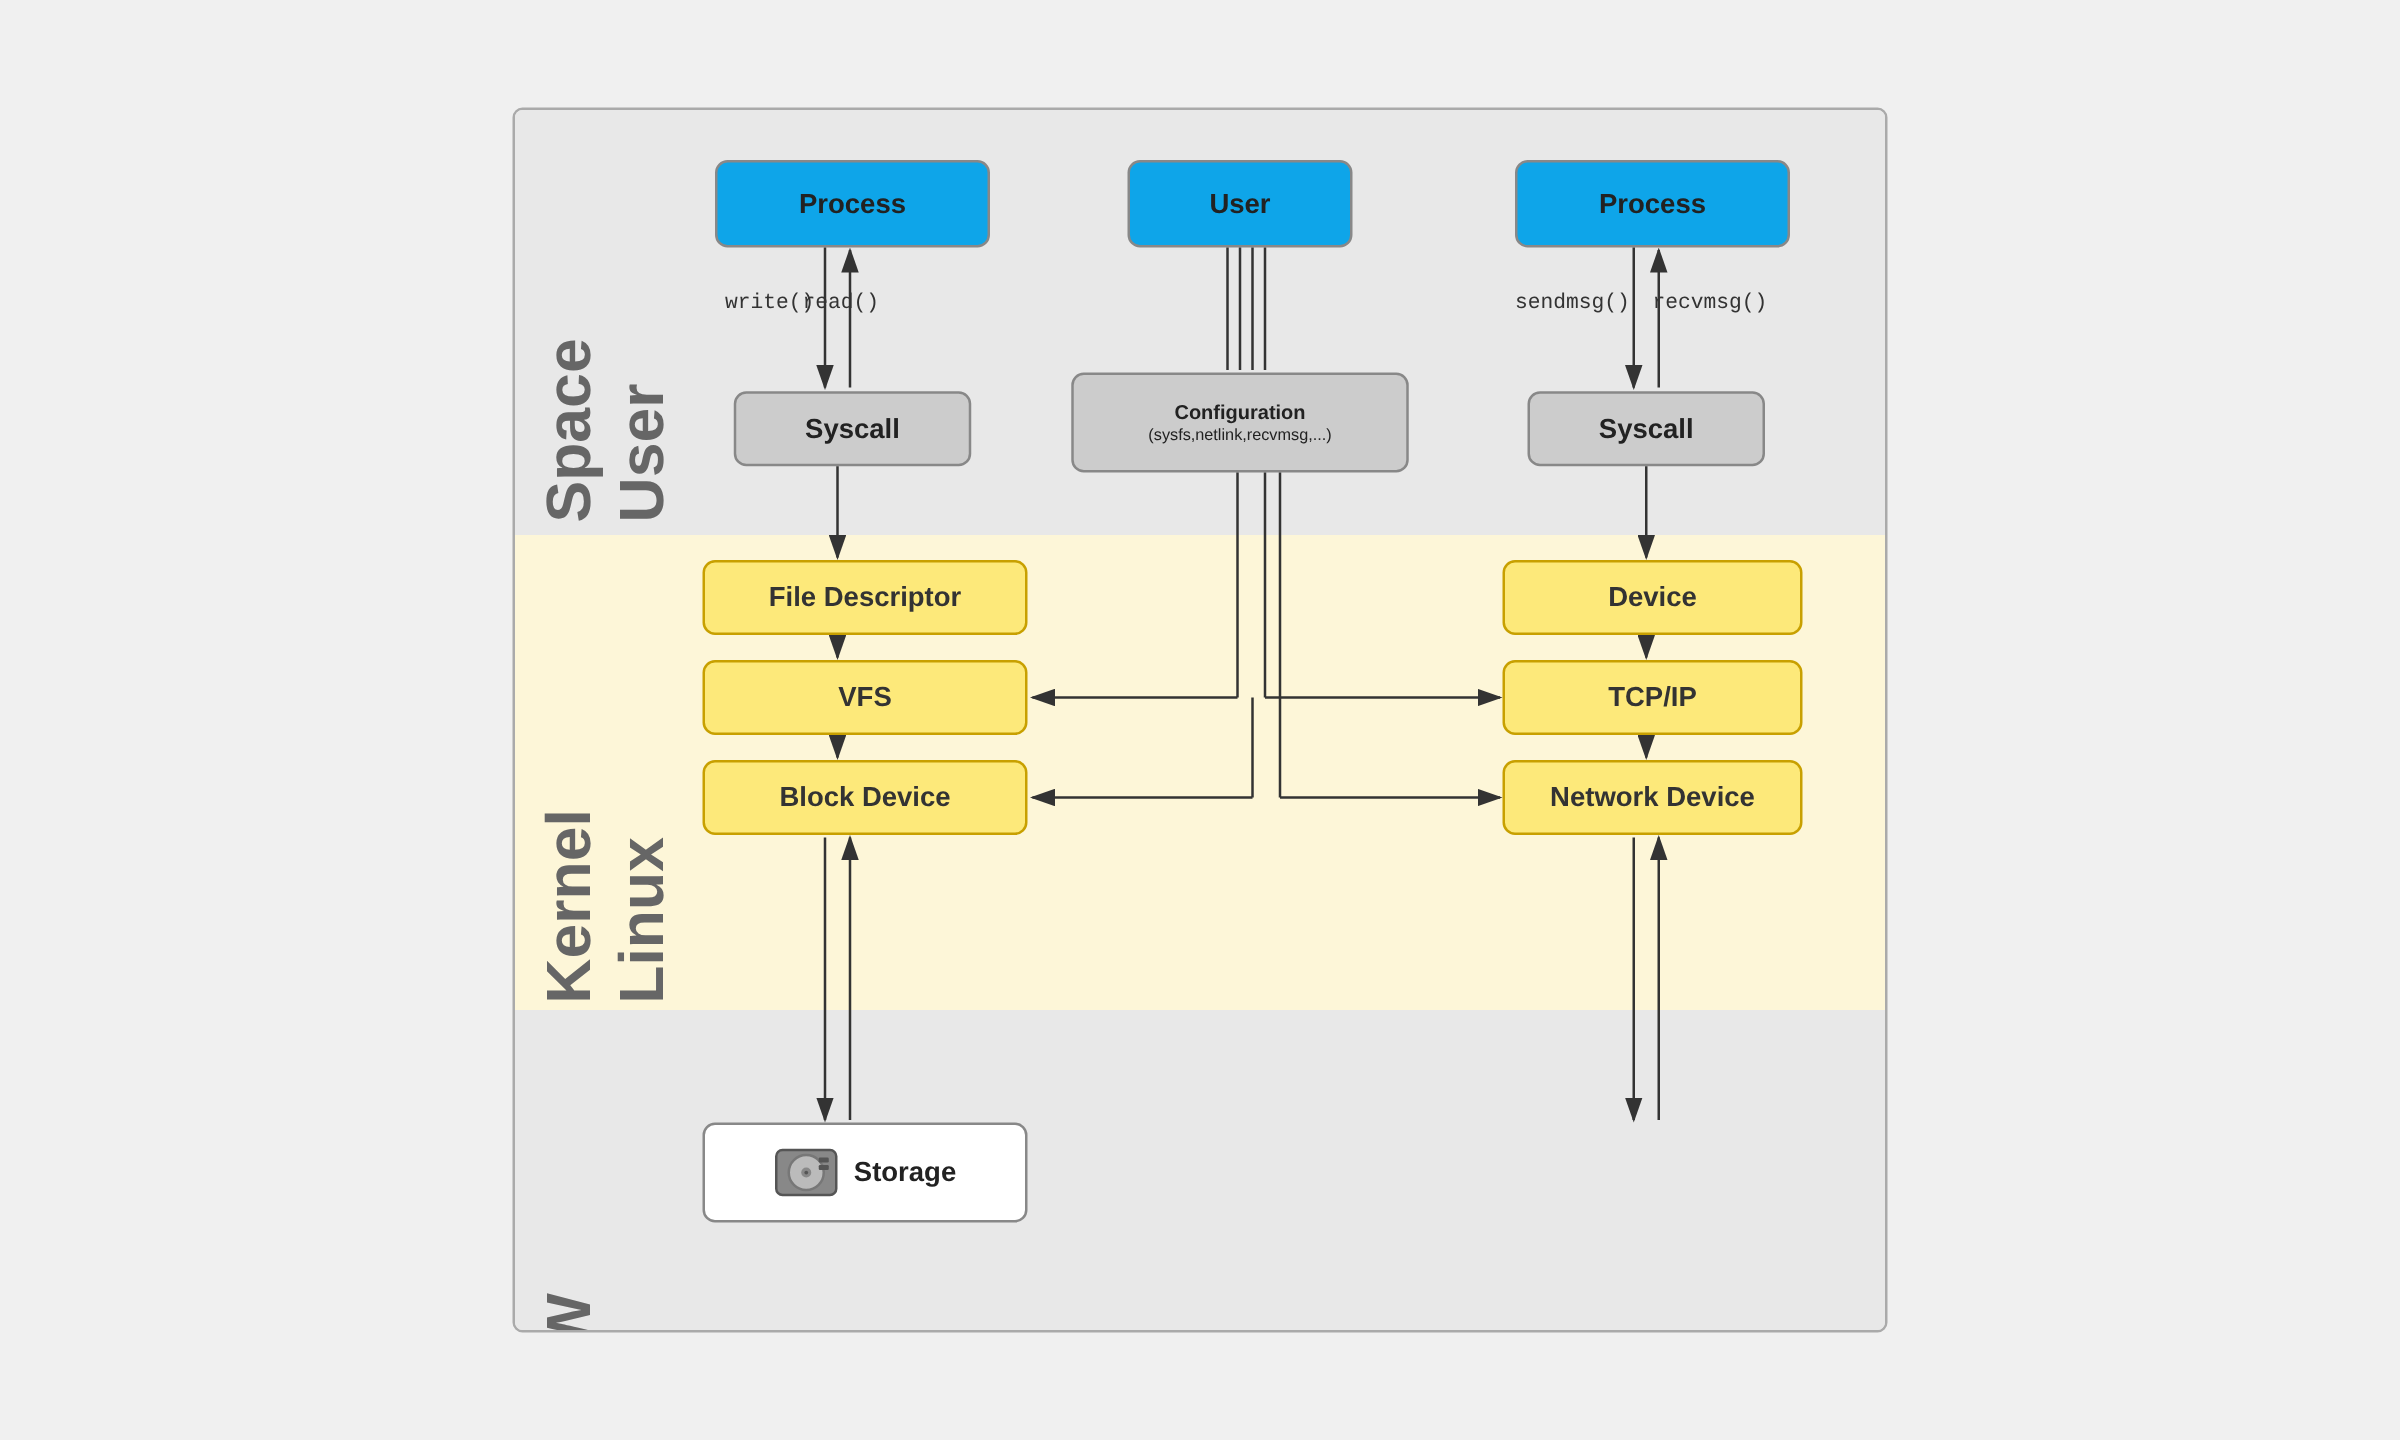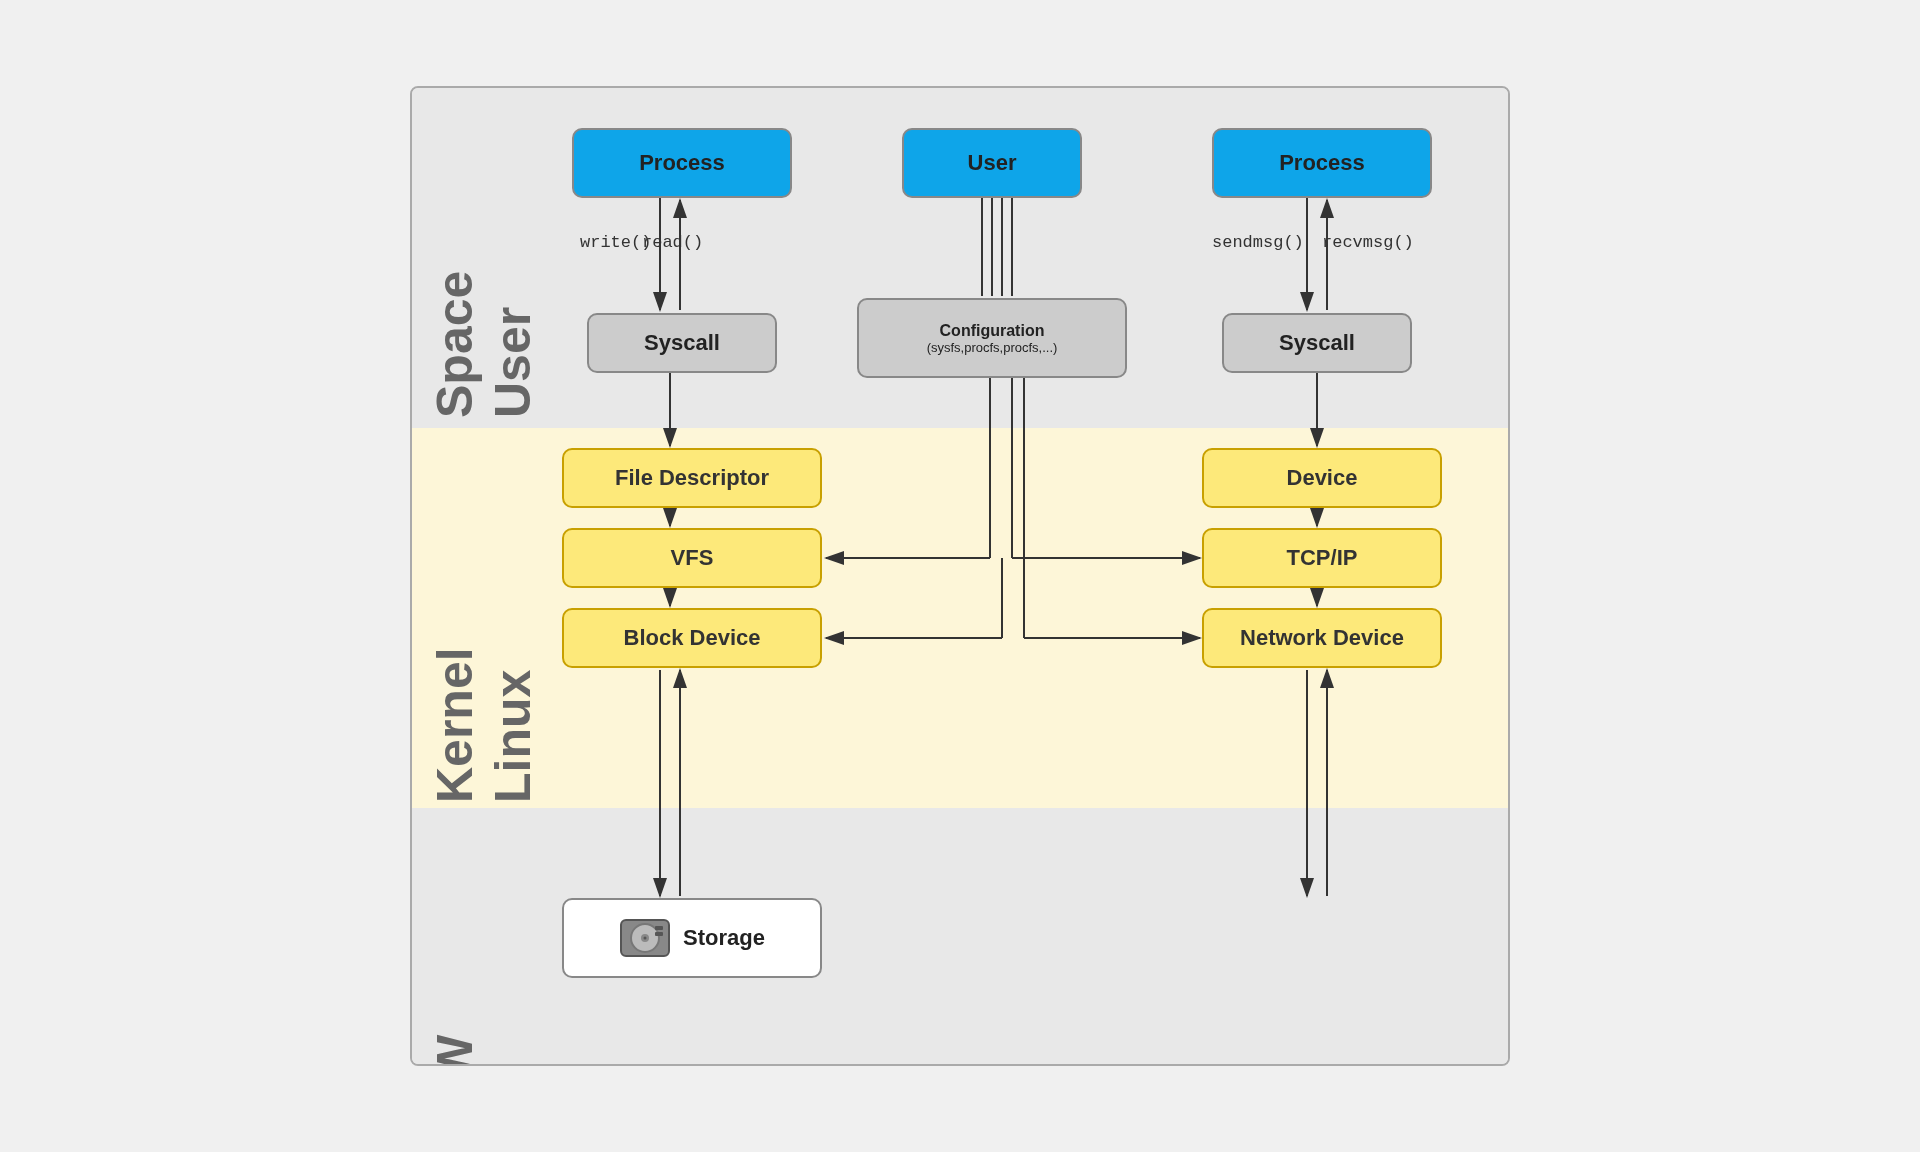--- a/index.html
+++ b/index.html
@@ -190,21 +190,21 @@
   <div class="arrow-label" style="left:910px; top:145px;">
     <span>recvmsg()</span>
   </div>
 
   <div class="box box-gray" style="left:175px; top:225px; width:190px; height:60px;">
     <span>Syscall</span>
   </div>
 
   <div class="box box-gray" style="left:445px; top:210px; width:270px; height:80px; flex-direction:column;">
     <span style="font-size:16px; font-weight:bold;">Configuration</span>
-    <span style="font-size:13px; font-weight:normal;">(sysfs,procfs,procfs,...)</span>
+    <span style="font-size:13px; font-weight:normal;">(sysfs,netlink,recvmsg,...)</span>
   </div>
 
   <div class="box box-gray" style="left:810px; top:225px; width:190px; height:60px;">
     <span>Syscall</span>
   </div>
 
   <div class="box box-yellow" style="left:150px; top:360px; width:260px; height:60px;">
     <span>File Descriptor</span>
   </div>
 

